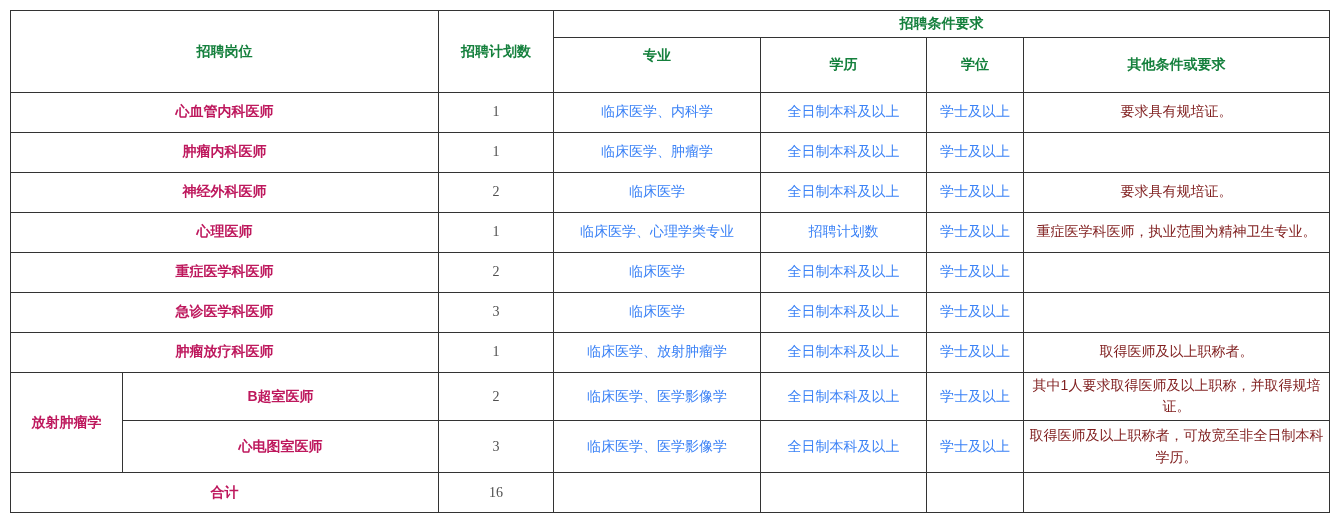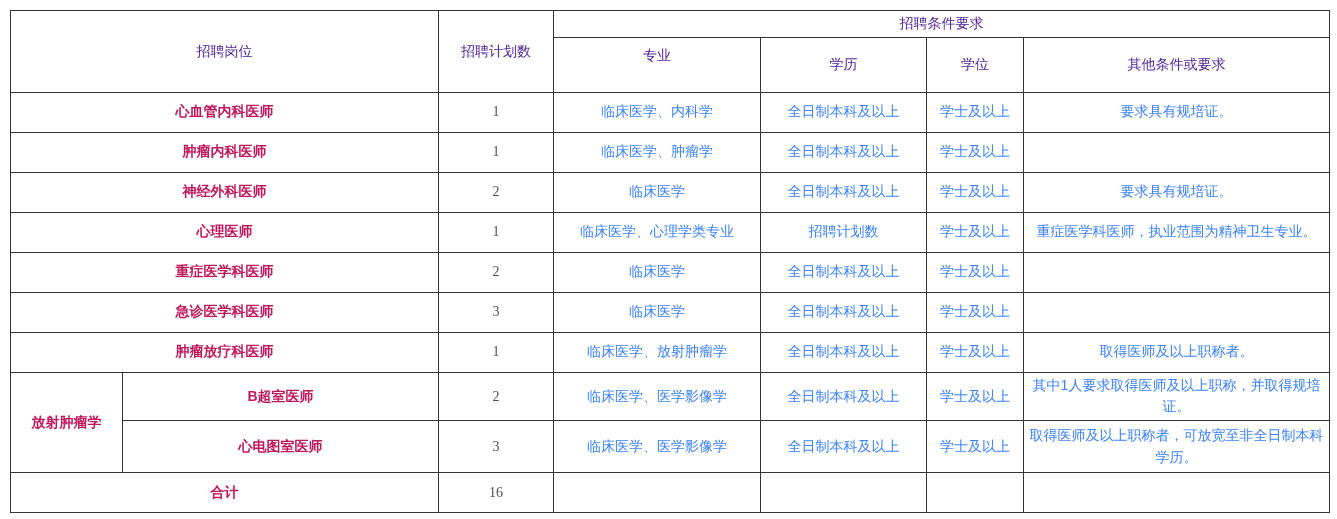--- a/index.html
+++ b/index.html
@@ -25,41 +25,41 @@
   table.recruit td {
     border: 1px solid #333333;
     font-size: 14px;
     text-align: center;
     vertical-align: middle;
     padding: 2px 3px;
     overflow: hidden;
     line-height: 1.55;
   }
   table.recruit th {
-    font-weight: normal;
-    color: #4c1d95;
+    font-weight: bold;
+    color: #15803d;
   }
   td.pos, td.dept {
     font-weight: bold;
     color: #be185d;
   }
   td.num {
     font-family: "Liberation Serif", serif;
     font-size: 15px;
     font-weight: normal;
     color: #4f4f4f;
   }
   td.plain {
     font-weight: normal;
     color: #3b82f6;
   }
   td.other {
     text-align: left;
     font-weight: normal;
-    color: #3b82f6;
+    color: #7f1d1d;
     padding: 1px 3px;
   }
   tr.hdr1 { height: 23px; }
   tr.hdr2 { height: 55px; }
   tr.h40  { height: 40px; }
   tr.h48  { height: 48px; }
   tr.h52  { height: 52px; }
   
   .raise { position: relative; top: -9px; display: inline-block; }
 </style>

